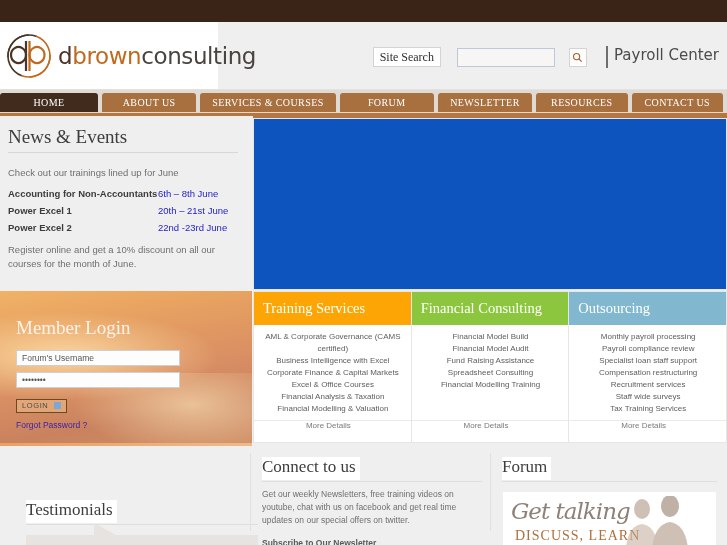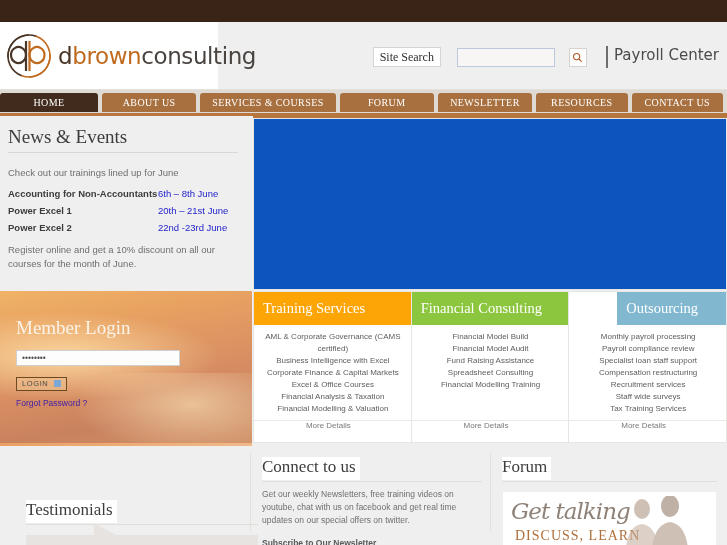--- a/index.html
+++ b/index.html
@@ -141,21 +141,21 @@
   .cards { position: absolute; left: 253px; top: 0; width: 474px; height: 152px; display: flex; }
   .card { flex: 1 1 0; background: #fff; border: 1px solid #e8e6e2; border-left: none; display: flex; flex-direction: column; }
   .card:first-child { border-left: 1px solid #e8e6e2; }
   .card-head {
     height: 33px; line-height: 33px; padding-left: 9px; color: #fff;
     font-family: "Liberation Serif", serif; font-size: 14.5px;
   }
   .c1 .card-head { background: #fca505; }
   .c2 .card-head { background: #8dc councils; }
   .c2 .card-head { background: #8cc63e; }
-  .c3 .card-head { background: #81b8d0; margin-left: 48px; }
+  .c3 .card-head { background: #81b8d0; }
   .card-body { flex: 1 1 auto; padding: 6px 8px 0 9px; text-align: center; }
   .card-body li {
     list-style: none; font-size: 8px; color: #5d5d5d; line-height: 11.5px; margin-bottom: .5px;
   }
   .card-foot {
     height: 22px; border-top: 1px solid #ebe9e5; text-align: center;
     padding: 0 8px 0 0; font-size: 8px; color: #7a7a7a; cursor: pointer;
   }
 
   
@@ -276,20 +276,21 @@
         </div>
       <div class="news-foot">Register online and get a 10% discount on all our courses for the month of June.</div>
     </div>
     <div class="banner-top-rule"></div>
     <div class="banner" id="banner" style="background: rgb(14, 84, 191);"></div>
   </div>
 
   <div class="srow">
     <div class="login">
       <h2>Member Login</h2>
+      <input type="text" id="user-input" placeholder="Forum's Username" value="Forum's Username" style="">
       <input type="text" id="pass-input" placeholder="Password" value="••••••••" style="">
       <span class="login-btn">
         <span>LOGIN</span>
         <span class="sq"></span>
       </span>
       <a class="forgot" href="#">Forgot Password ?</a>
     </div>
     <div class="cards" id="cards">
         <div class="card c1">
           <div class="card-head" style="background: rgb(252, 165, 5);">Training Services</div>

